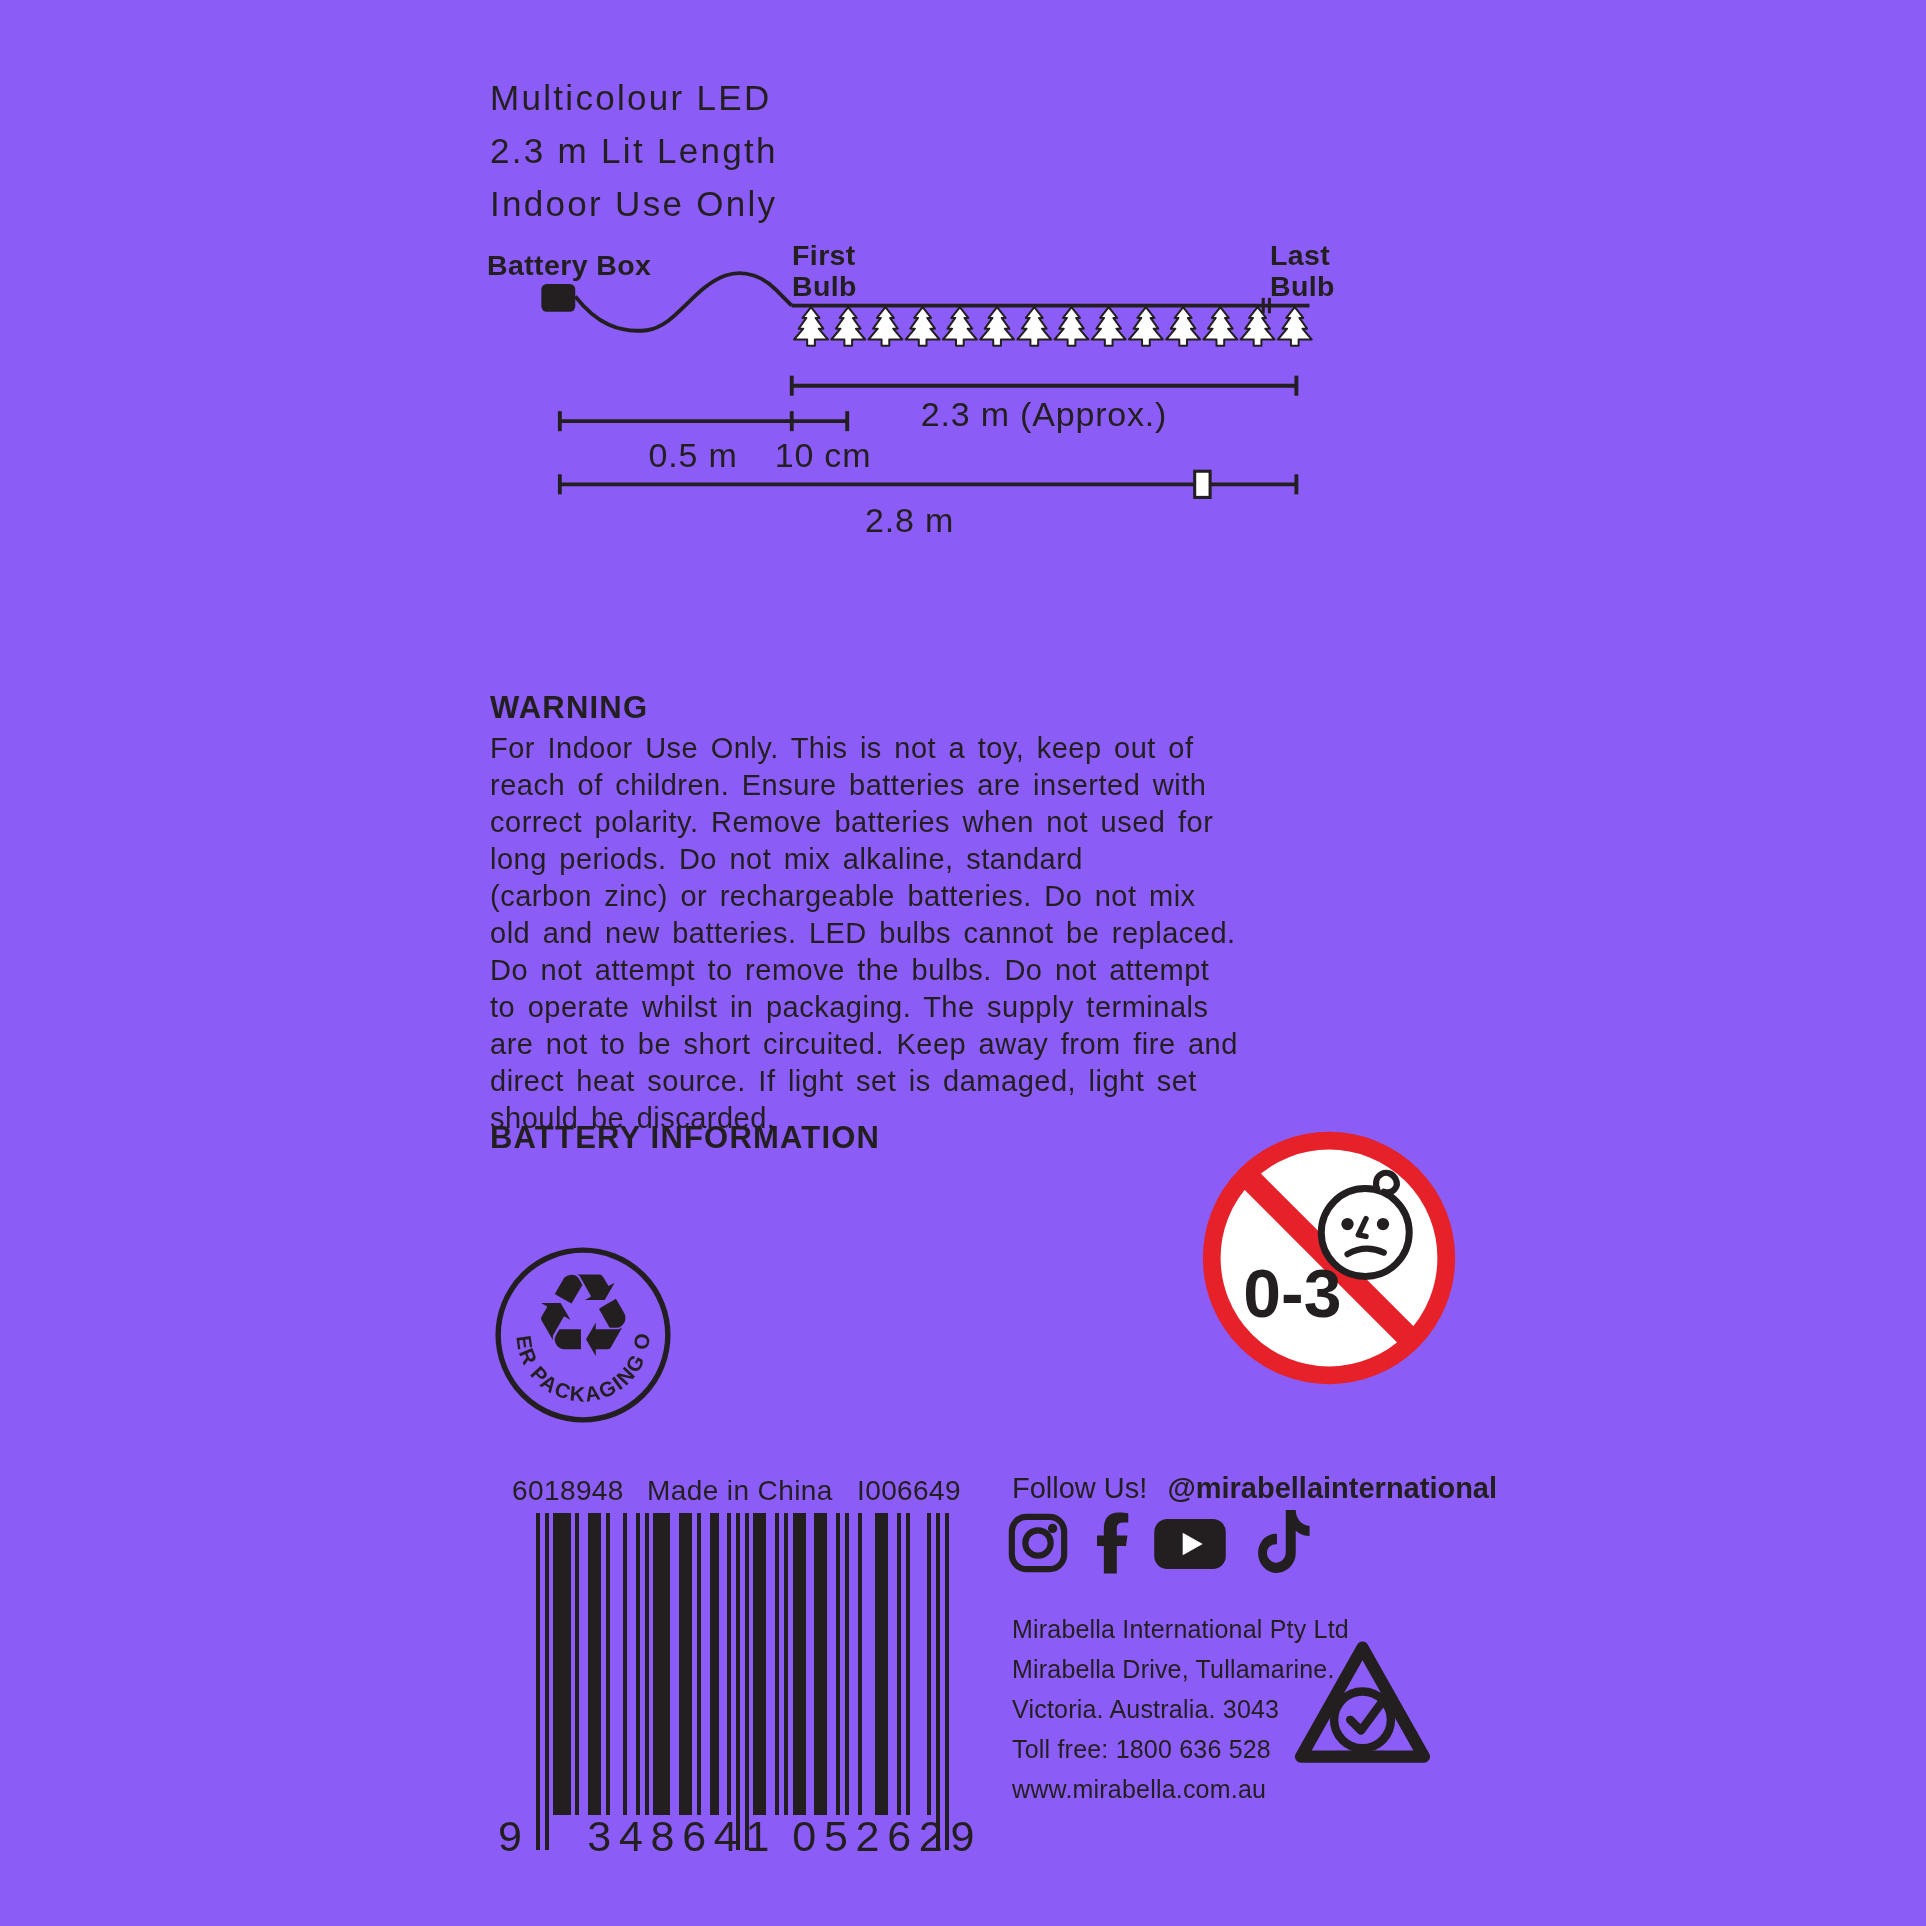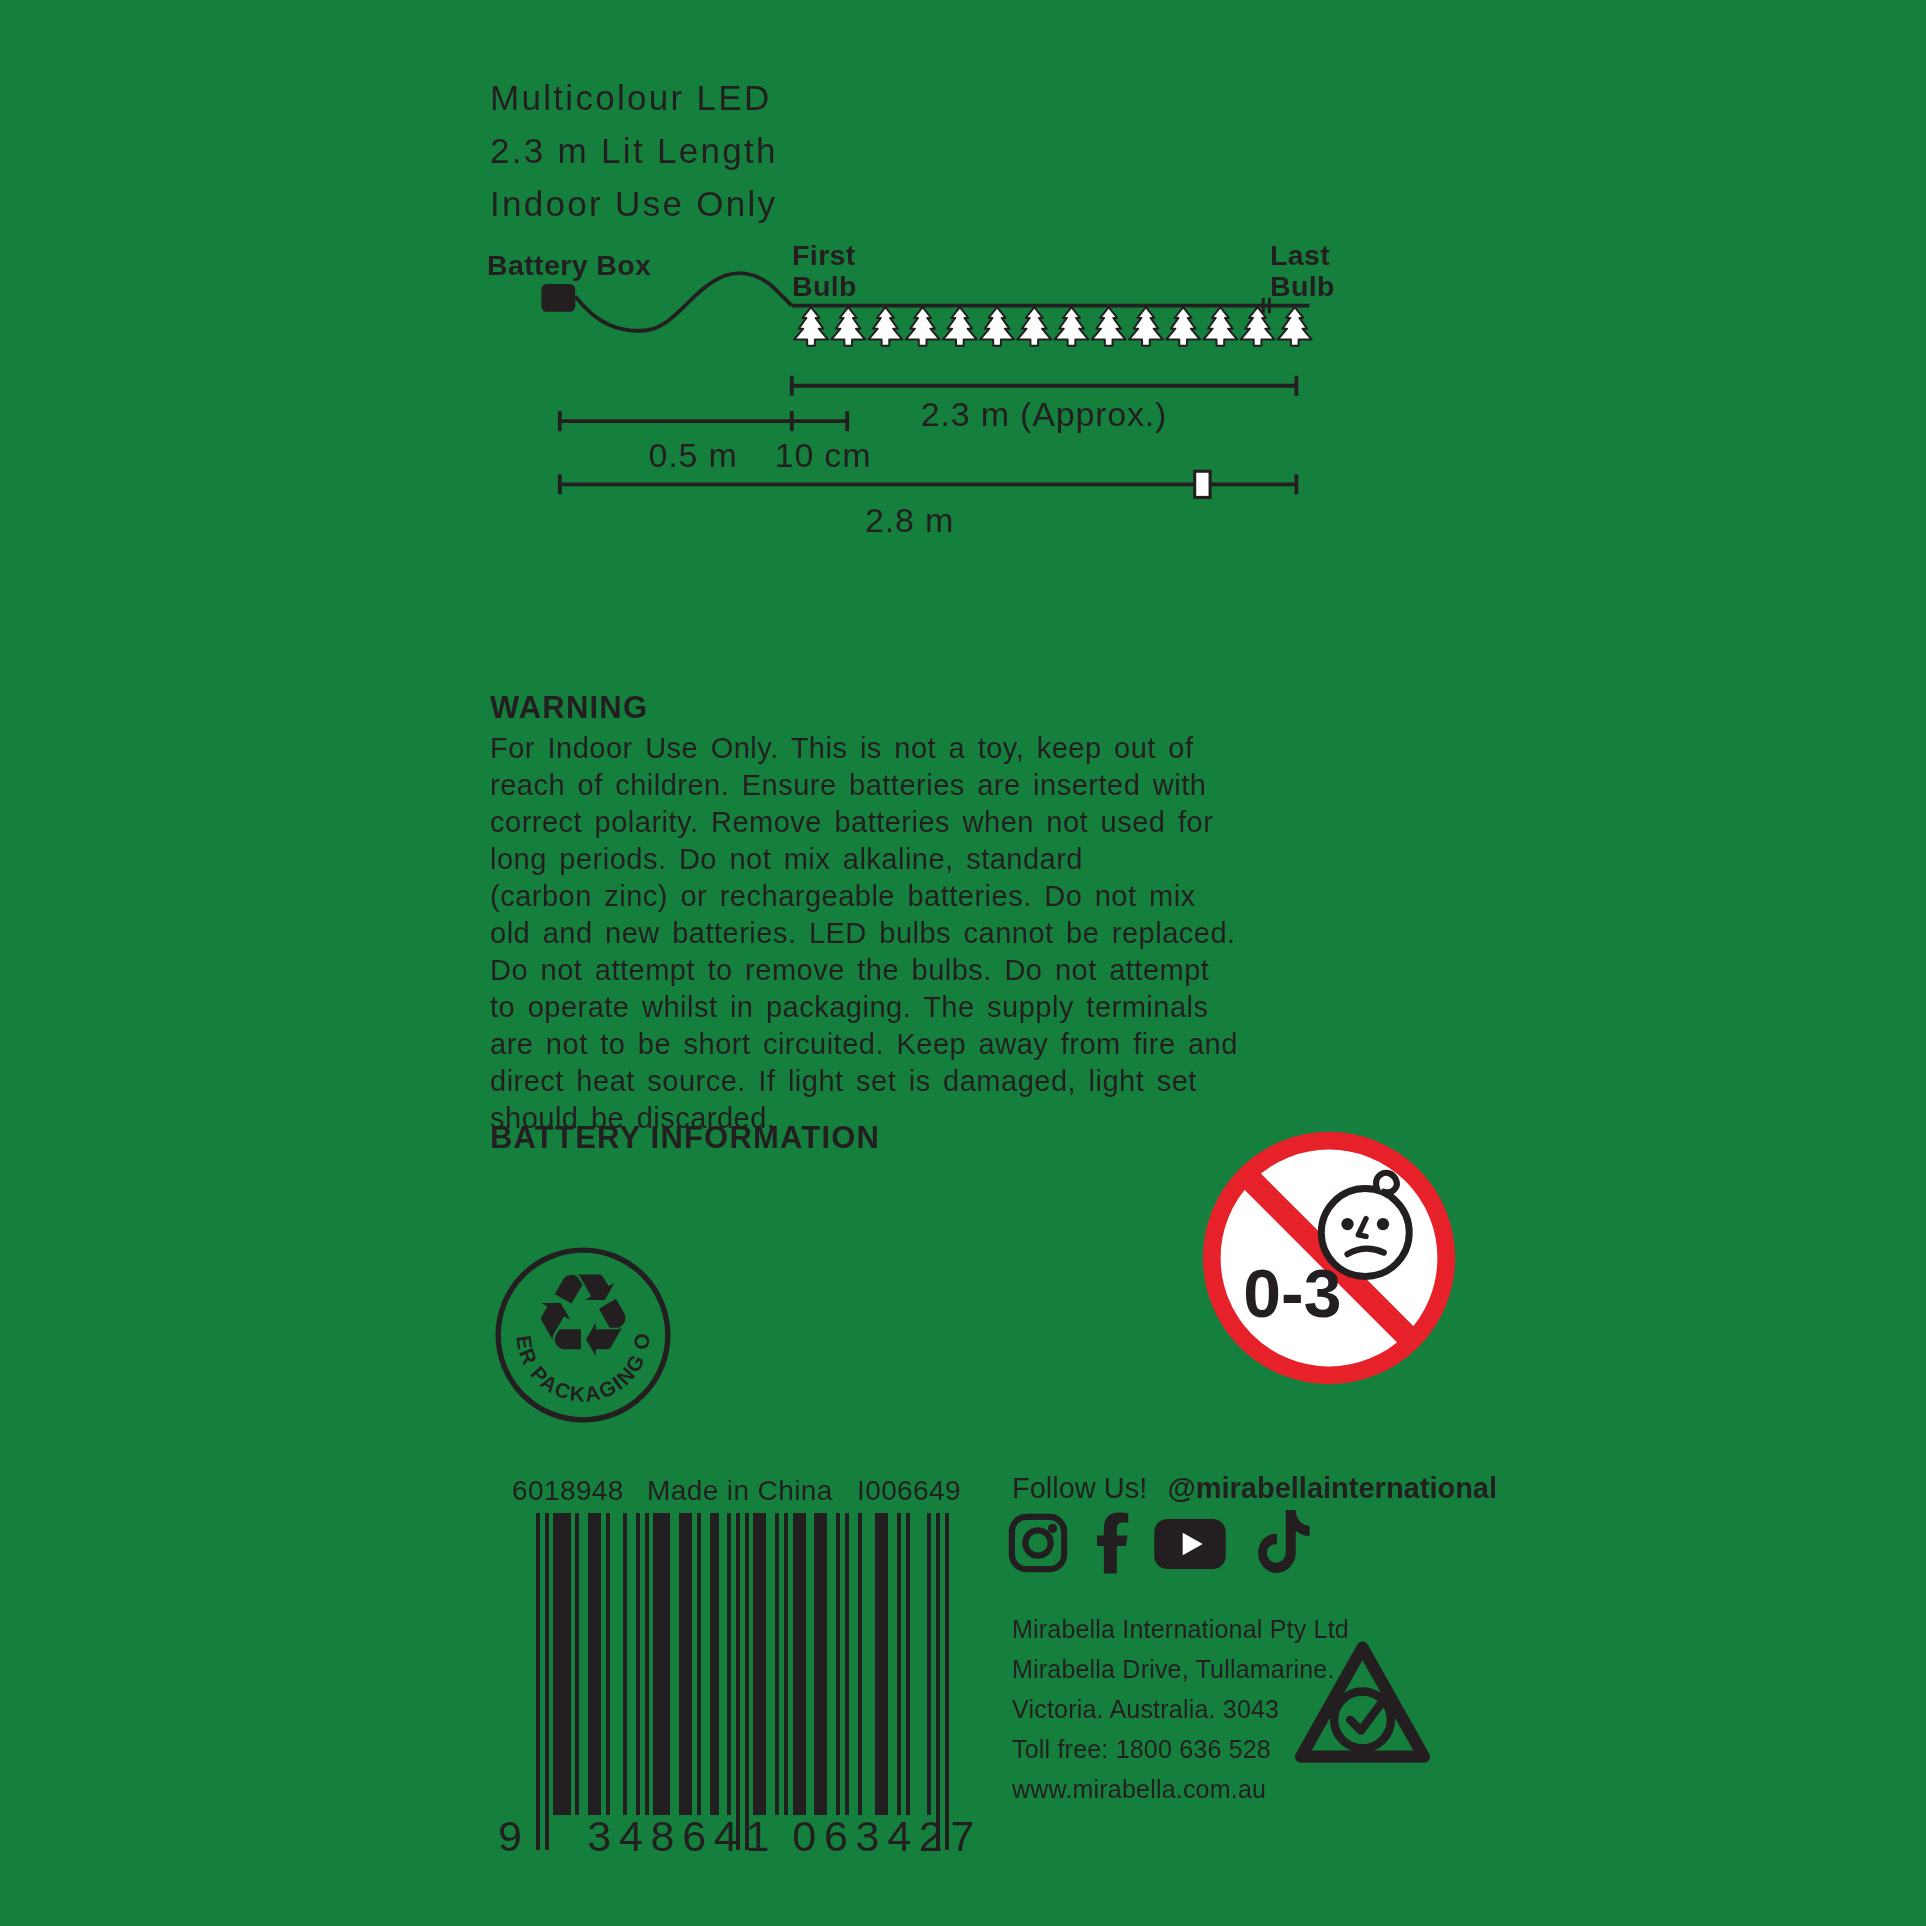--- a/index.html
+++ b/index.html
@@ -1,16 +1,16 @@
 <!DOCTYPE html>
 <html style="font-size:12.3px"><head>
 <meta charset="utf-8">
 <style>
   html,body{margin:0;padding:0;background:#ffffff;}
-  .canvas{position:relative;width:1926px;height:1926px;background:#15803d;overflow:hidden;
+  .canvas{position:relative;width:1926px;height:1926px;background:#8b5cf6;overflow:hidden;
           font-family:"Liberation Sans",sans-serif;color:#231F20;}
   .abs{position:absolute;}
   .ml{white-space:pre-line;}
   .title{font-size:35px;line-height:53px;letter-spacing:2.3px;}
   .body-text{font-size:29px;line-height:37px;letter-spacing:0.5px;word-spacing:3.9px;}
   .head-bold{font-size:31px;font-weight:bold;letter-spacing:1.2px;}
   .diag-label{font-size:28.5px;font-weight:bold;letter-spacing:0.4px;line-height:31px;}
   .dim-label{font-size:34px;letter-spacing:0.8px;text-align:center;}
   .codes-row{font-size:28px;letter-spacing:0.4px;}
   .follow{font-size:29px;}
@@ -184,21 +184,21 @@
       <div class="bar" style="left: 322px; width: 4.3px; height: 302px;"></div>
       <div class="bar" style="left: 339px; width: 13px; height: 302px;"></div>
       <div class="bar" style="left: 361px; width: 4.3px; height: 302px;"></div>
       <div class="bar" style="left: 370px; width: 4.3px; height: 302px;"></div>
       <div class="bar" style="left: 391px; width: 4.3px; height: 302px;"></div>
       <div class="bar" style="left: 400px; width: 4.3px; height: 337px;"></div>
       <div class="bar" style="left: 409px; width: 4.3px; height: 337px;"></div>
     </div>
   <div class="abs bc-digit" style="left:498px;top:1812px;">9</div>
   <div class="abs bc-group" style="left:546px;top:1812px;width:193px;">348641</div>
-  <div class="abs bc-group" style="left:751px;top:1812px;width:193px;">063427</div>
+  <div class="abs bc-group" style="left:751px;top:1812px;width:193px;">052629</div>
 
   <div class="abs addr ml" style="left:1012px;top:1609px;width:432px;">Mirabella International Pty Ltd
 Mirabella Drive, Tullamarine.
 Victoria. Australia. 3043
 Toll free: 1800 636 528
 www.mirabella.com.au</div>
 
   <svg class="abs" style="left:1293px;top:1640px;" width="139" height="129" viewBox="0 0 180 168">
     <path d="M90,10 L170,152 L10,152 Z" fill="none" stroke="#231F20" stroke-width="16" stroke-linejoin="round"></path>
     <circle cx="90" cy="104" r="37" fill="none" stroke="#231F20" stroke-width="11"></circle>

